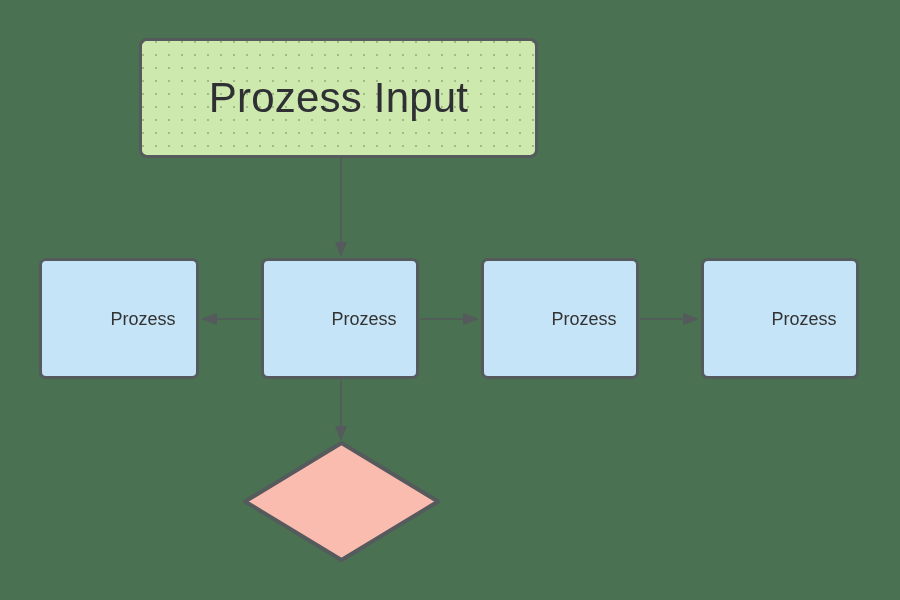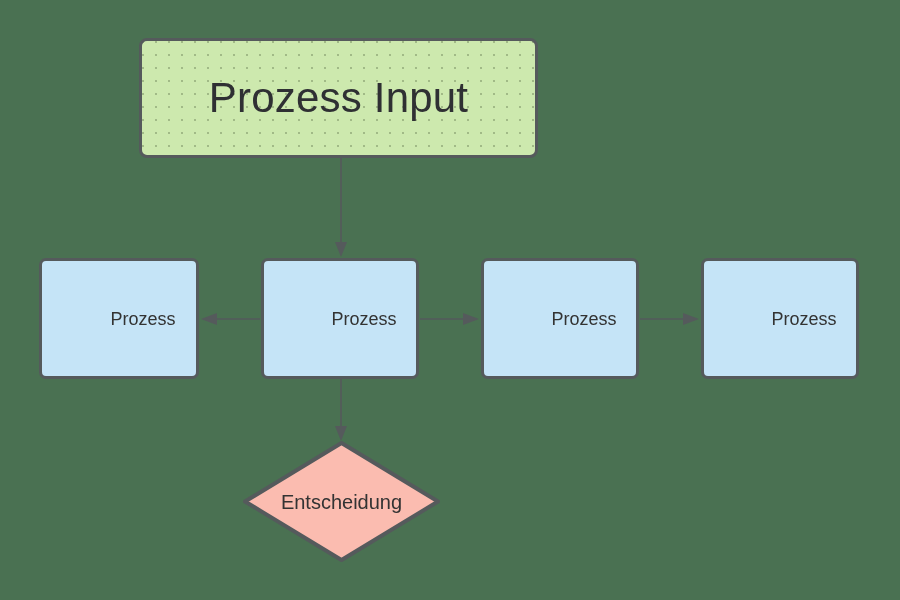--- a/index.html
+++ b/index.html
@@ -148,16 +148,15 @@
   </div>
 
   <div class="node node-process" style="left:701px; top:258px; width:158px; height:121px;">
     <span class="label">Prozess</span>
   </div>
 
   <div class="node node-decision" style="left:243px; top:441px; width:197px; height:121px;">
     <svg class="diamond-shape" viewBox="0 0 197 121" preserveAspectRatio="none" xmlns="http://www.w3.org/2000/svg">
       <polygon points="98.5,2 195,60.5 98.5,119 2,60.5" fill="#fbbcb0" stroke="#555a5c" stroke-width="4" stroke-linejoin="round"></polygon>
     </svg>
-    <span class="label">Entscheidung</span>
   </div>
 
 </div>
 
 </body></html>

